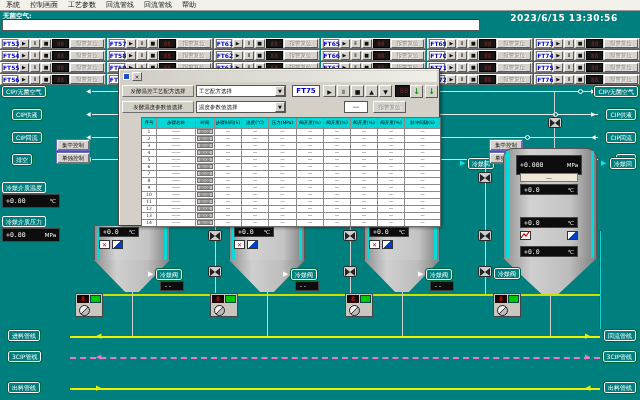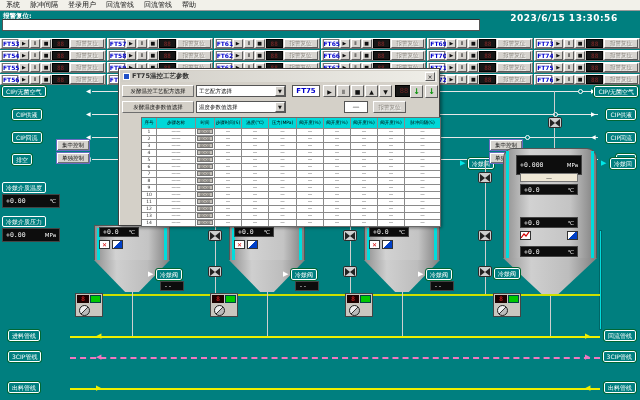--- a/index.html
+++ b/index.html
@@ -83,27 +83,27 @@
   .td { background:#fff; color:#333; font-size:4.5px; line-height:6px; height:6px; text-align:center; overflow:hidden; }
   .td .tbtn { display:inline-block; width:16px; height:5px; background:#c6c2ba; border:1px solid #777; font-size:4px; line-height:3px; color:#444; vertical-align:top; margin-top:0px; cursor:pointer; }
 </style>
 </head>
 <body>
 
 <div class="screen">
 
   <div class="menubar" id="menubar">
       <span class="menu-item">系统</span>
-      <span class="menu-item">脉冲间隔</span>
-      <span class="menu-item">登录用户</span>
+      <span class="menu-item">控制画面</span>
+      <span class="menu-item">工艺参数</span>
       <span class="menu-item">回流管线</span>
       <span class="menu-item">回流管线</span>
       <span class="menu-item">帮助</span>
     </div>
-  <span class="user-label">报警复位:</span>
+  <span class="user-label">无菌空气:</span>
   <div class="user-input"></div>
   <div class="clock">2023/6/15 13:30:56</div>
 
   <div class="ft-grid" id="ftgrid">
       <div class="ft-cell">
     <span class="ft-name">FT53</span>
     <button class="b3 sm">▶</button>
     <button class="b3 sm">Ⅱ</button>
     <button class="b3 sm">■</button>
     <span class="ft-led">88</span>
@@ -479,21 +479,20 @@
       <div class="pump" style="left:493px;top:293px">
      <span class="led">8</span>
      <span class="grn"></span>
      <span class="wheel"></span>
    </div>
     </div>
 
   <div class="dialog">
     <div class="dlg-title">
       <span class="dlg-ico"></span>
-      <span class="dlg-title-text">FT75温控工艺参数</span>
       <button class="b3 dlg-close">×</button>
     </div>
     <div class="label3d" style="left:3px;top:16px;width:72px">发酵温控工艺配方选择</div>
     <div class="dd" style="left:77px;top:16px;width:90px">
       <span class="dd-text">工艺配方选择</span>
       <span class="dd-btn">▼</span>
     </div>
     <div class="unit-box" style="left:173px;top:16px">FT75</div>
     <button class="b3 tb-btn" style="left:204px;top:16px">▶</button>
     <button class="b3 tb-btn" style="left:218px;top:16px">Ⅱ</button>

